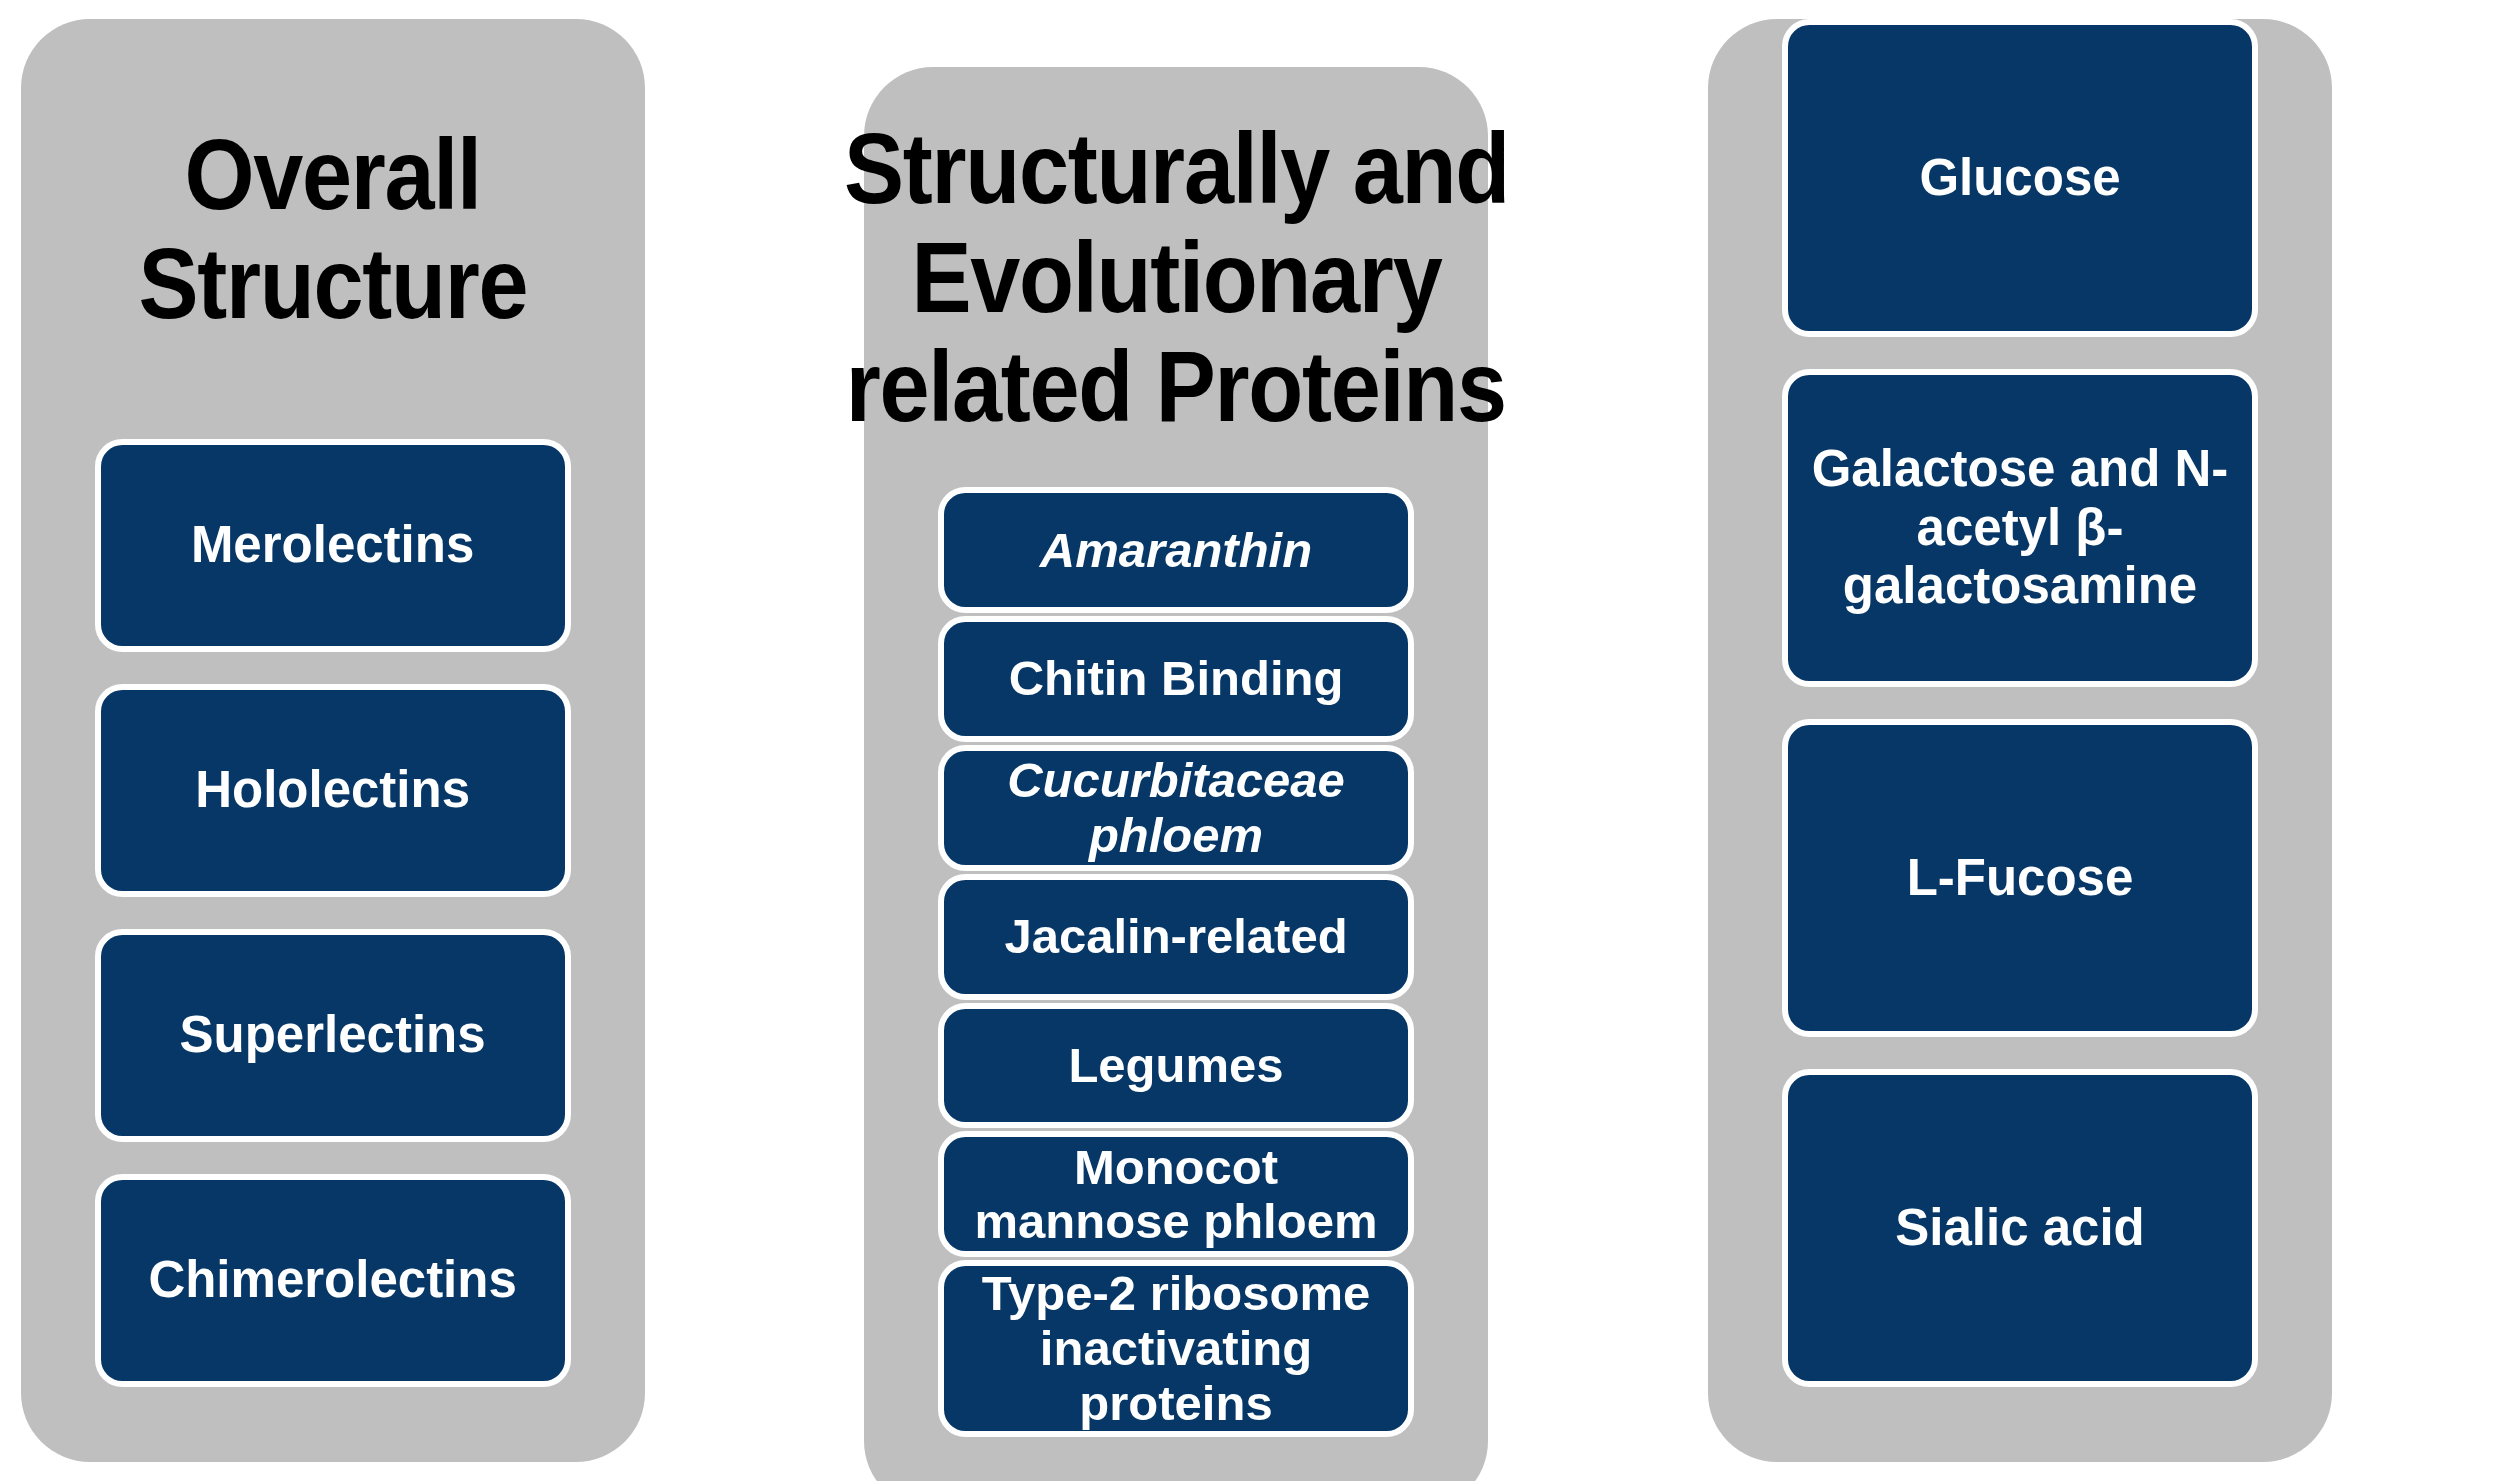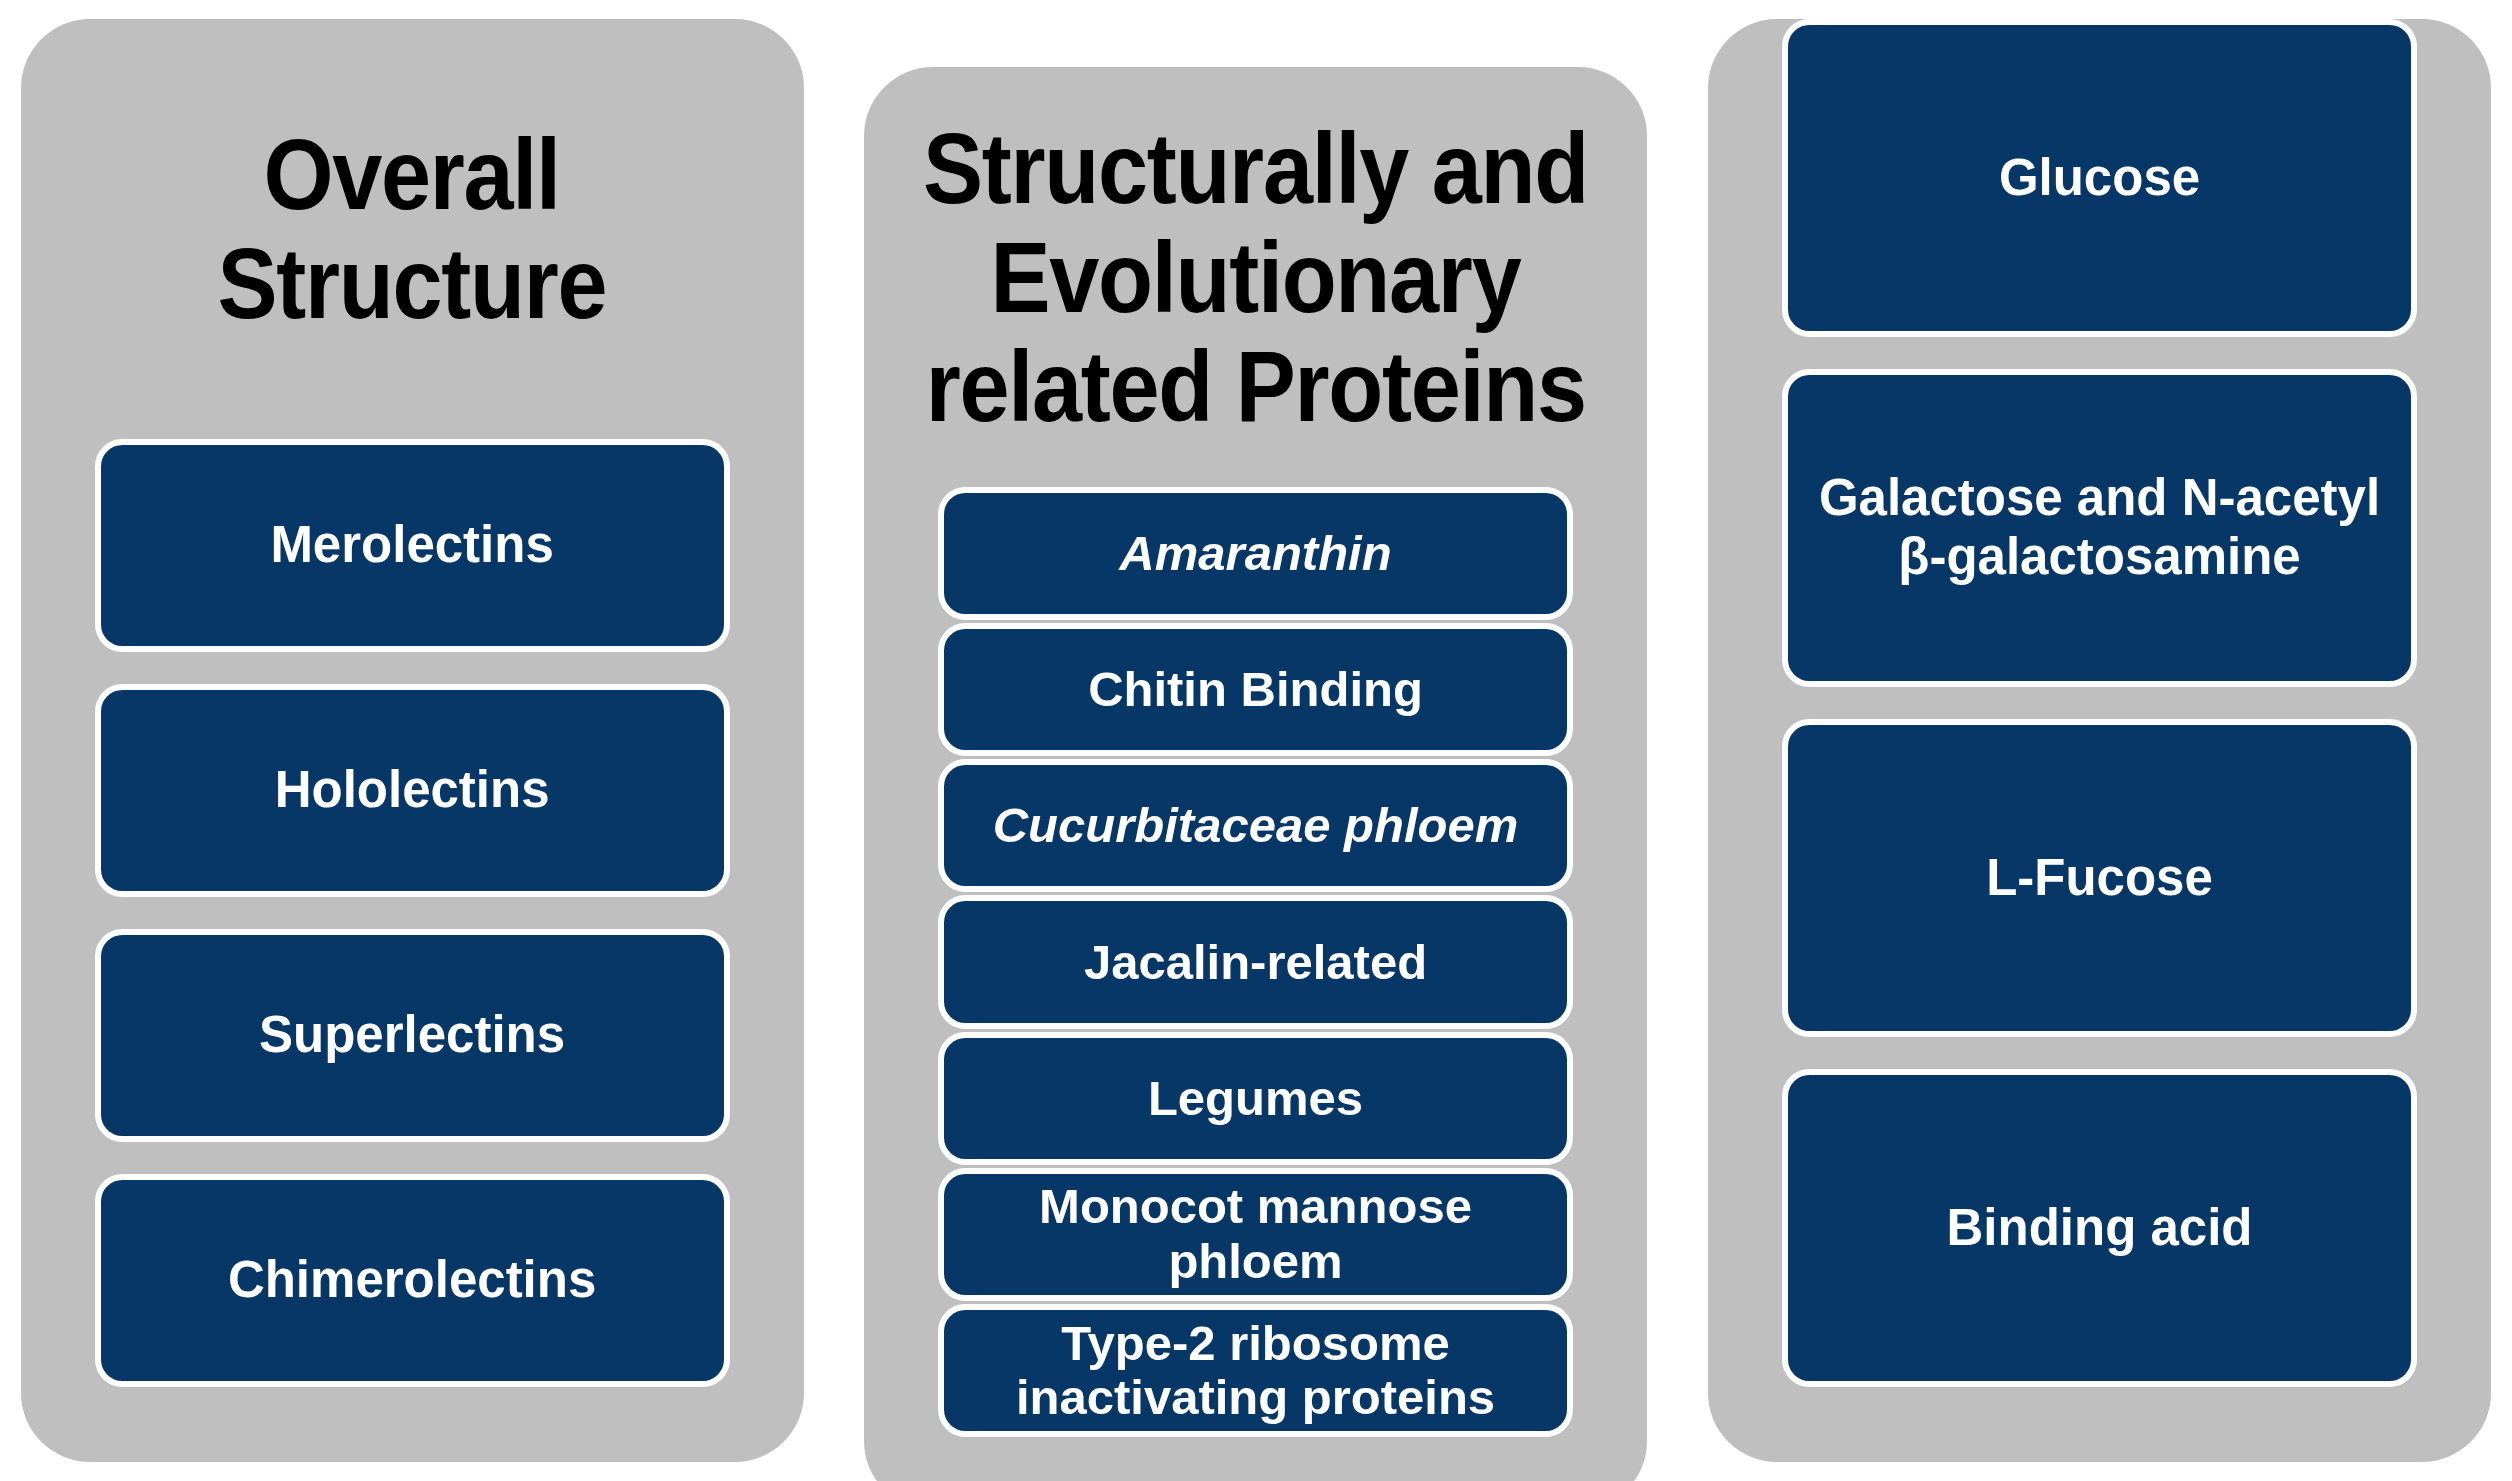--- a/index.html
+++ b/index.html
@@ -20,21 +20,21 @@
     width: 2512px;
     height: 1482px;
     background: var(--page-bg);
     overflow: hidden;
     font-family: "Liberation Sans", "DejaVu Sans", sans-serif;
   }
   .panel {
     position: absolute;
     top: 19px;
     height: 1443px;
-    width: 783px;
+    width: 624px;
     background: var(--panel-bg);
     border-radius: 69px;
     display: flex;
     flex-direction: column;
     box-sizing: border-box;
   }
   .panel-1 { left: 20.6px; }
   .panel-2 { left: 864px; margin-top: 48px; }
   .panel-3 { left: 1708px; }
 
@@ -149,19 +149,19 @@
       <div class="box">
         <span>Glucose</span>
       </div>
       <div class="box">
         <span>Galactose and N-acetyl β-galactosamine</span>
       </div>
       <div class="box">
         <span>L-Fucose</span>
       </div>
       <div class="box">
-        <span>Binding acid</span>
+        <span>Sialic acid</span>
       </div>
     </div>
   </section>
 
 </div>
 
 
 </body></html>

